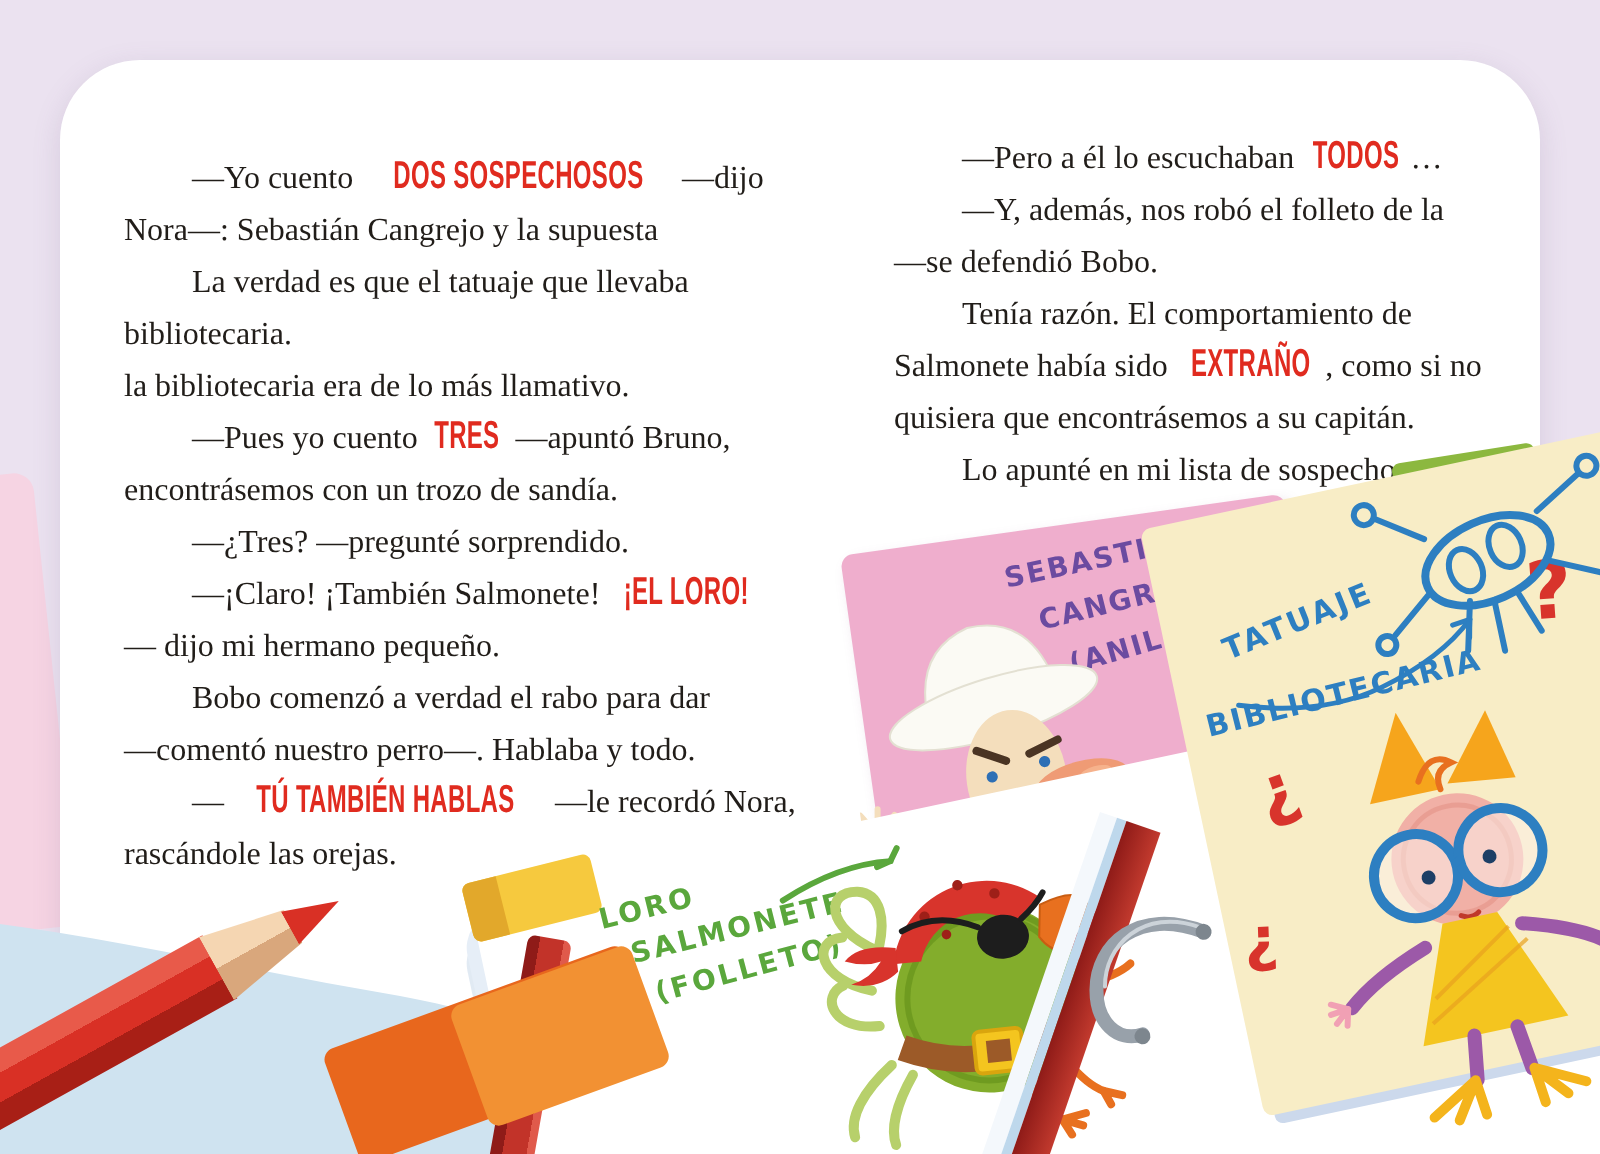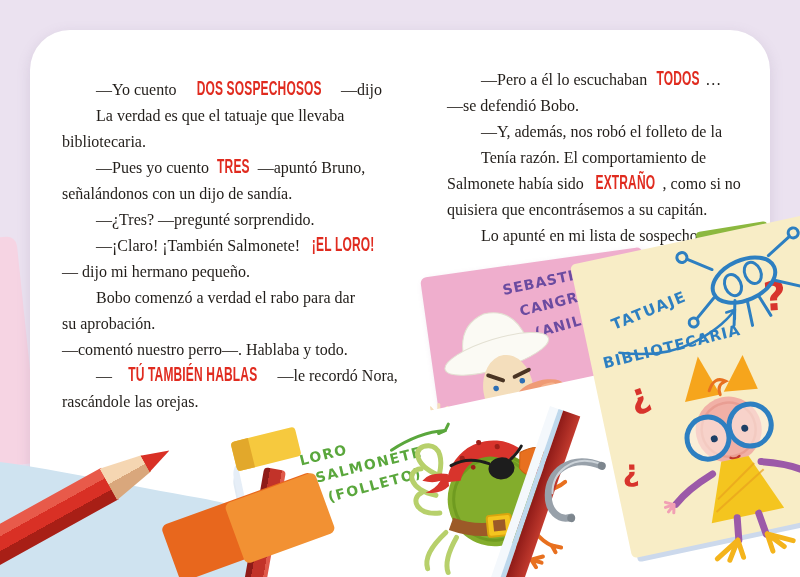--- a/index.html
+++ b/index.html
@@ -101,37 +101,38 @@
   <div class="pink-paper-left"></div>
 
   <div class="main-page"></div>
 
   <svg class="desk-svg" viewBox="0 0 800 577">
     <path d="M0,462 C60,470 130,486 200,498 C270,511 302,530 314,577 L0,577 Z" fill="#cfe3f0"></path>
   </svg>
 
   <div id="left-column" class="col">
       <div class="tline indent"><span>—Yo cuento </span><span class="em">DOS SOSPECHOSOS</span><span> —dijo</span></div>
+      <div class="tline"><span>Nora—: Sebastián Cangrejo y la supuesta</span></div>
       <div class="tline indent"><span>La verdad es que el tatuaje que llevaba</span></div>
       <div class="tline"><span>bibliotecaria.</span></div>
+      <div class="tline"><span>la bibliotecaria era de lo más llamativo.</span></div>
       <div class="tline indent"><span>—Pues yo cuento </span><span class="em">TRES</span><span> —apuntó Bruno,</span></div>
-      <div class="tline"><span>señalándonos con un dijo de sandía.</span></div>
+      <div class="tline"><span>encontrásemos con un trozo de sandía.</span></div>
       <div class="tline indent"><span>—¿Tres? —pregunté sorprendido.</span></div>
       <div class="tline indent"><span>—¡Claro! ¡También Salmonete! </span><span class="em">¡EL LORO!</span></div>
       <div class="tline"><span>— dijo mi hermano pequeño.</span></div>
       <div class="tline indent"><span>Bobo comenzó a verdad el rabo para dar</span></div>
-      <div class="tline"><span>su aprobación.</span></div>
       <div class="tline"><span>—comentó nuestro perro—. Hablaba y todo.</span></div>
       <div class="tline indent"><span>—</span><span class="em">TÚ TAMBIÉN HABLAS</span><span> —le recordó Nora,</span></div>
       <div class="tline"><span>rascándole las orejas.</span></div>
     </div>
   <div id="right-column" class="col">
       <div class="tline indent"><span>—Pero a él lo escuchaban </span><span class="em">TODOS</span><span>…</span></div>
+      <div class="tline indent"><span>—Y, además, nos robó el folleto de la</span></div>
       <div class="tline"><span>—se defendió Bobo.</span></div>
-      <div class="tline indent"><span>—Y, además, nos robó el folleto de la</span></div>
       <div class="tline indent"><span>Tenía razón. El comportamiento de</span></div>
       <div class="tline"><span>Salmonete había sido </span><span class="em">EXTRAÑO</span><span>, como si no</span></div>
       <div class="tline"><span>quisiera que encontrásemos a su capitán.</span></div>
       <div class="tline indent"><span>Lo apunté en mi lista de sospechosos.</span></div>
     </div>
 
   <div class="pale-blue-paper"></div>
   <div class="green-card"></div>
   <div class="pale-pink-paper"></div>
 

